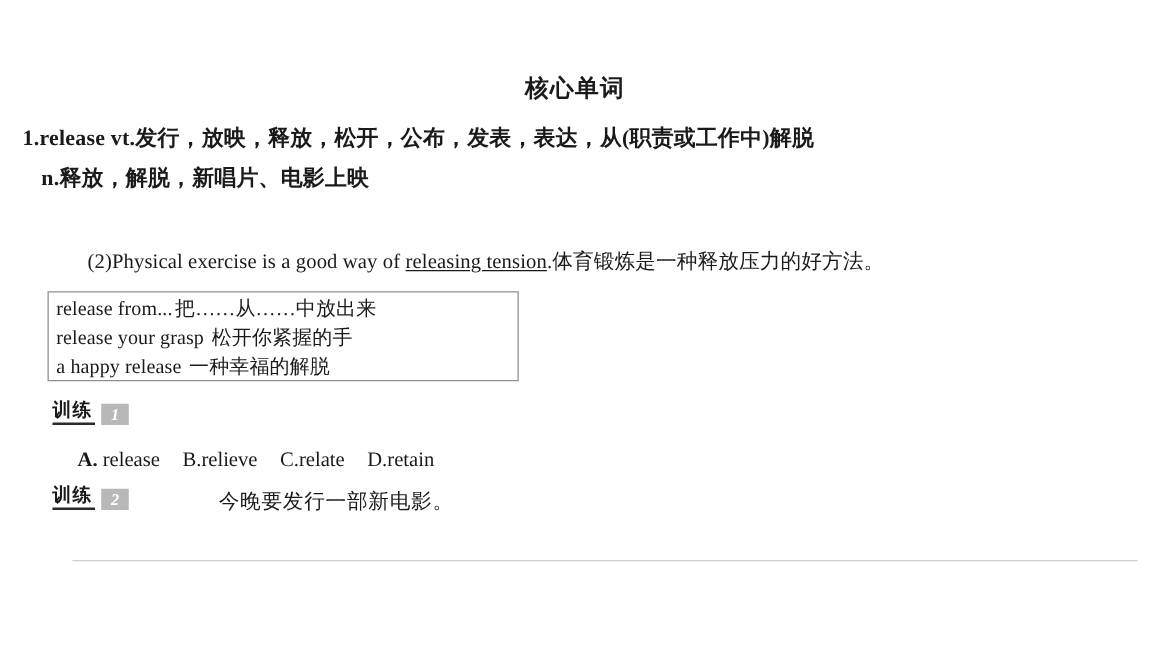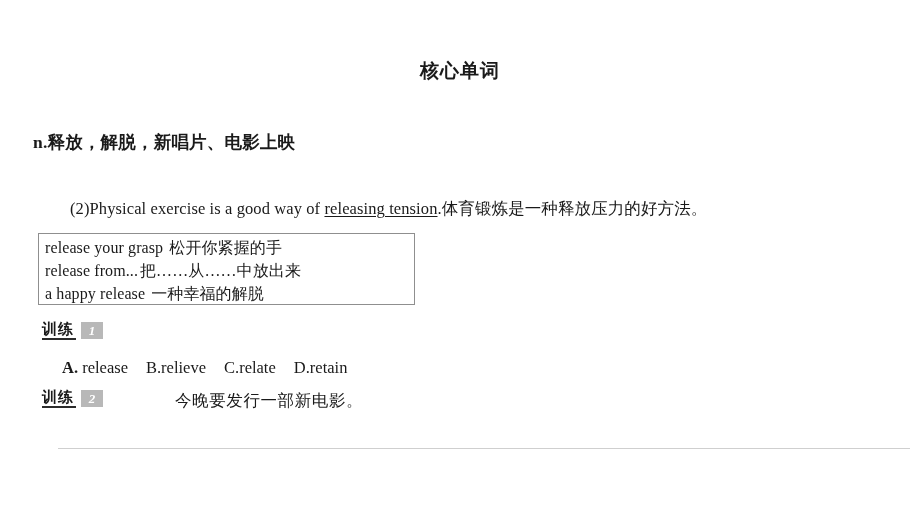--- a/index.html
+++ b/index.html
@@ -86,21 +86,21 @@
     line-height: 23px;
     white-space: nowrap;
     letter-spacing: 0.1px;
   }
   .phrase-row .cn { margin-left: 2px; }
 
   
   .drill {
     position: absolute;
     display: flex;
-    align-items: center;
+    align-items: flex-end;
     height: 20px;
   }
   #drill1 { left: 42px; top: 320px; }
   #drill2 { left: 42px; top: 388px; }
   .drill-label {
     font-size: 15px;
     font-weight: bold;
     font-family: "Liberation Serif", "DejaVu Serif", serif;
     border-bottom: 2px solid #2b2b2b;
     padding: 0 2px 0 0;
@@ -169,35 +169,36 @@
     background: #cfcfcf;
   }
 </style>
 </head>
 <body>
 
 <div class="page">
 
   <div class="title">核心单词</div>
 
+  <div class="entry-line-1">1.release vt.发行，放映，释放，松开，公布，发表，表达，从(职责或工作中)解脱</div>
   <div class="entry-line-2">n.释放，解脱，新唱片、电影上映</div>
 
 
   <div class="example" id="ex2">
     <span>(2)</span><span>Physical exercise is a good way of </span><span class="u">releasing tension</span><span>.</span><span>体育锻炼是一种释放压力的好方法。</span>
   </div>
 
   <div class="phrase-box">
+    <div class="phrase-row">
+      <span>release from...</span><span class="cn">把……从……中放出来</span>
+    </div>
     <div class="phrase-row">
       <span>release your grasp</span>&nbsp;<span class="cn">松开你紧握的手</span>
     </div>
     <div class="phrase-row">
-      <span>release from...</span><span class="cn">把……从……中放出来</span>
-    </div>
-    <div class="phrase-row">
       <span>a happy release</span>&nbsp;<span class="cn">一种幸福的解脱</span>
     </div>
   </div>
 
   <div class="drill" id="drill1">
     <span class="drill-label">训练</span>
     <span class="drill-num">1</span>
   </div>
 
 

